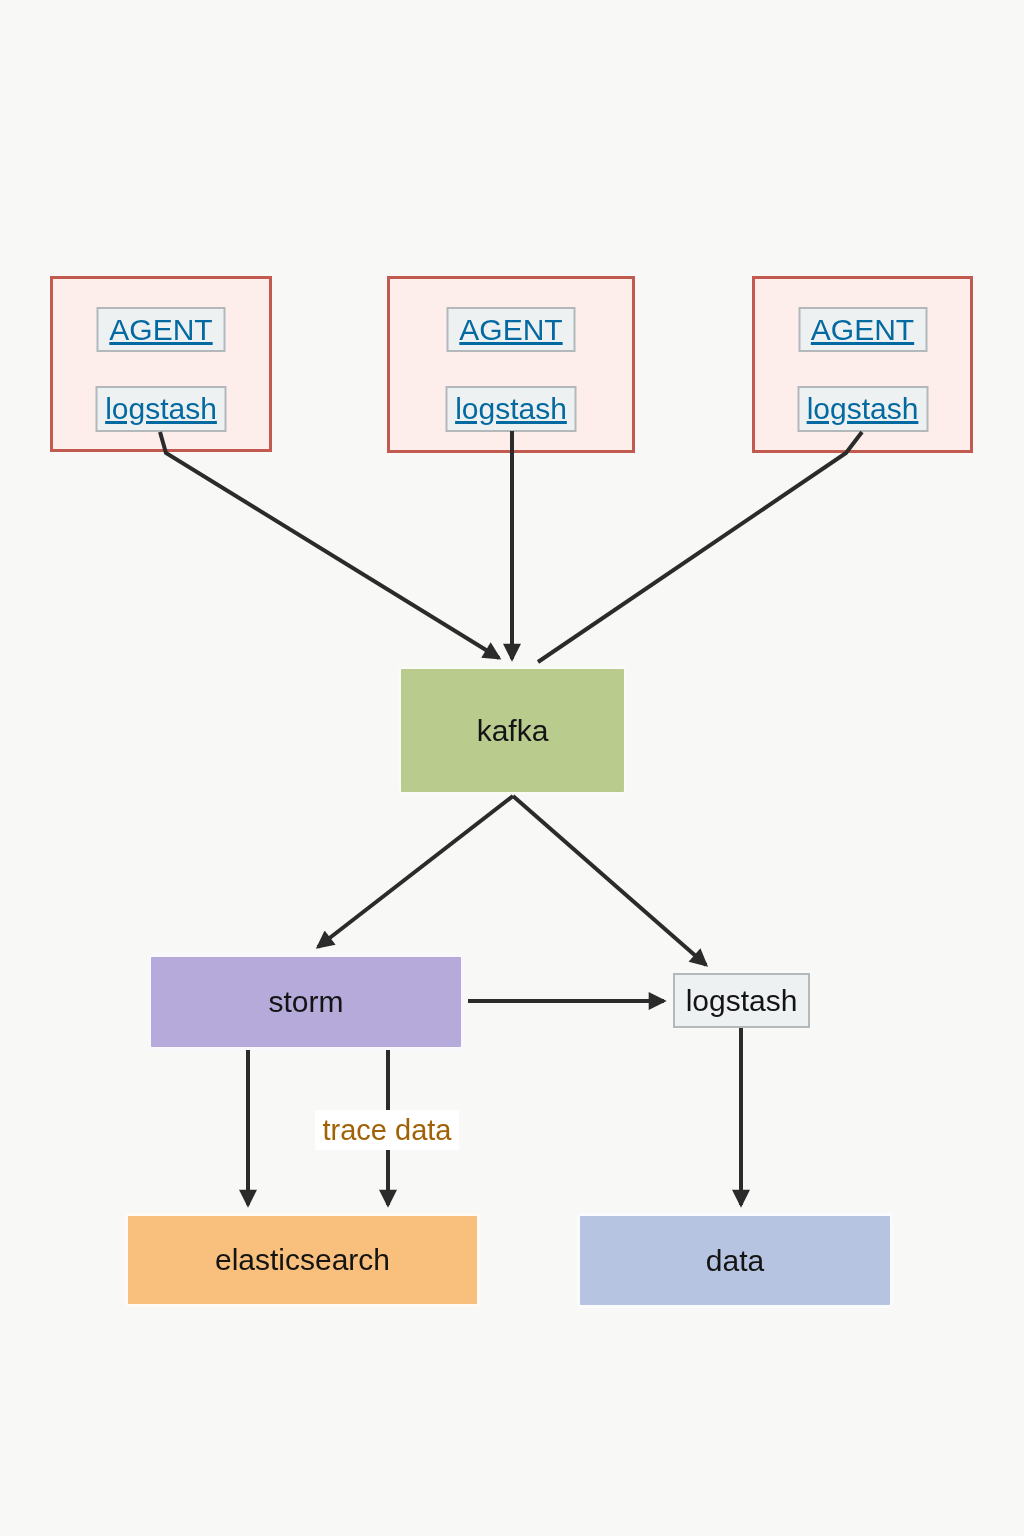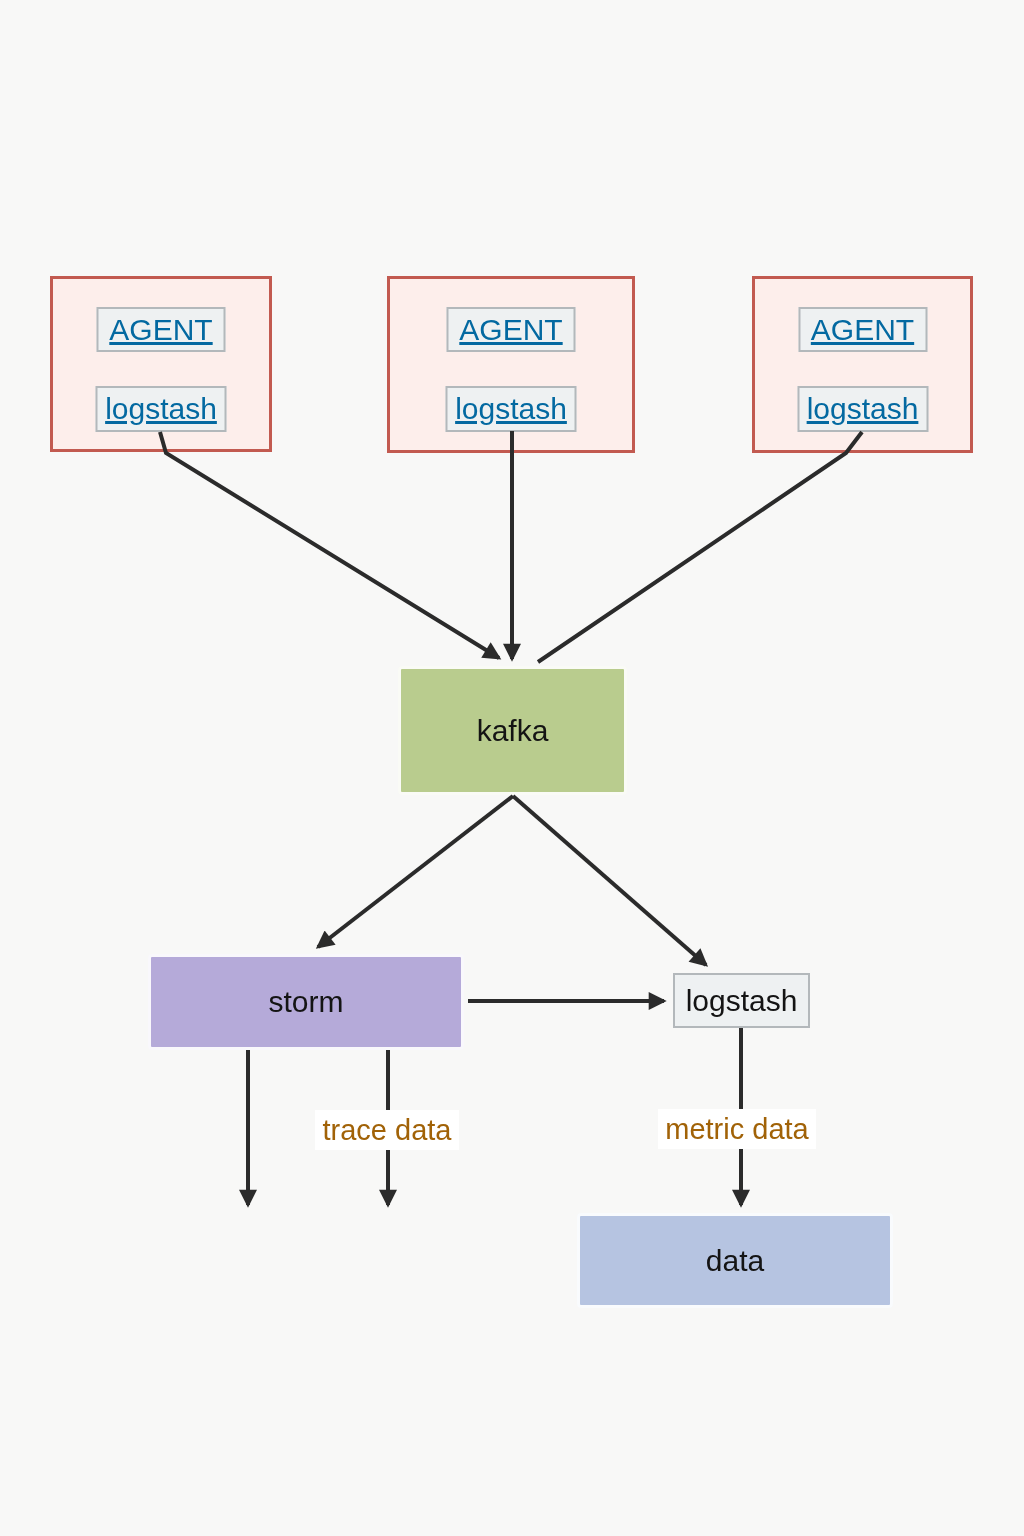--- a/index.html
+++ b/index.html
@@ -124,19 +124,19 @@
     <div class="inner-label t1">AGENT</div>
     <div class="inner-label t2">logstash</div>
   </div>
 
   <div class="node n-kafka" style="background: rgb(185, 204, 142);">kafka</div>
 
   <div class="node n-storm" style="background: rgb(181, 170, 217);">storm</div>
 
   <div class="node n-logstash" style="background: rgb(238, 241, 242);">logstash</div>
 
+  <div class="node n-elasticsearch" style="background: rgb(249, 192, 125);">elasticsearch</div>
 
   <div class="node n-hbase" style="background: rgb(182, 196, 225);">data</div>
 
   <div class="edge-label el-trace">trace data</div>
-  <div class="edge-label el-metric">metric data</div>
 
 </div>
 
 </body></html>

